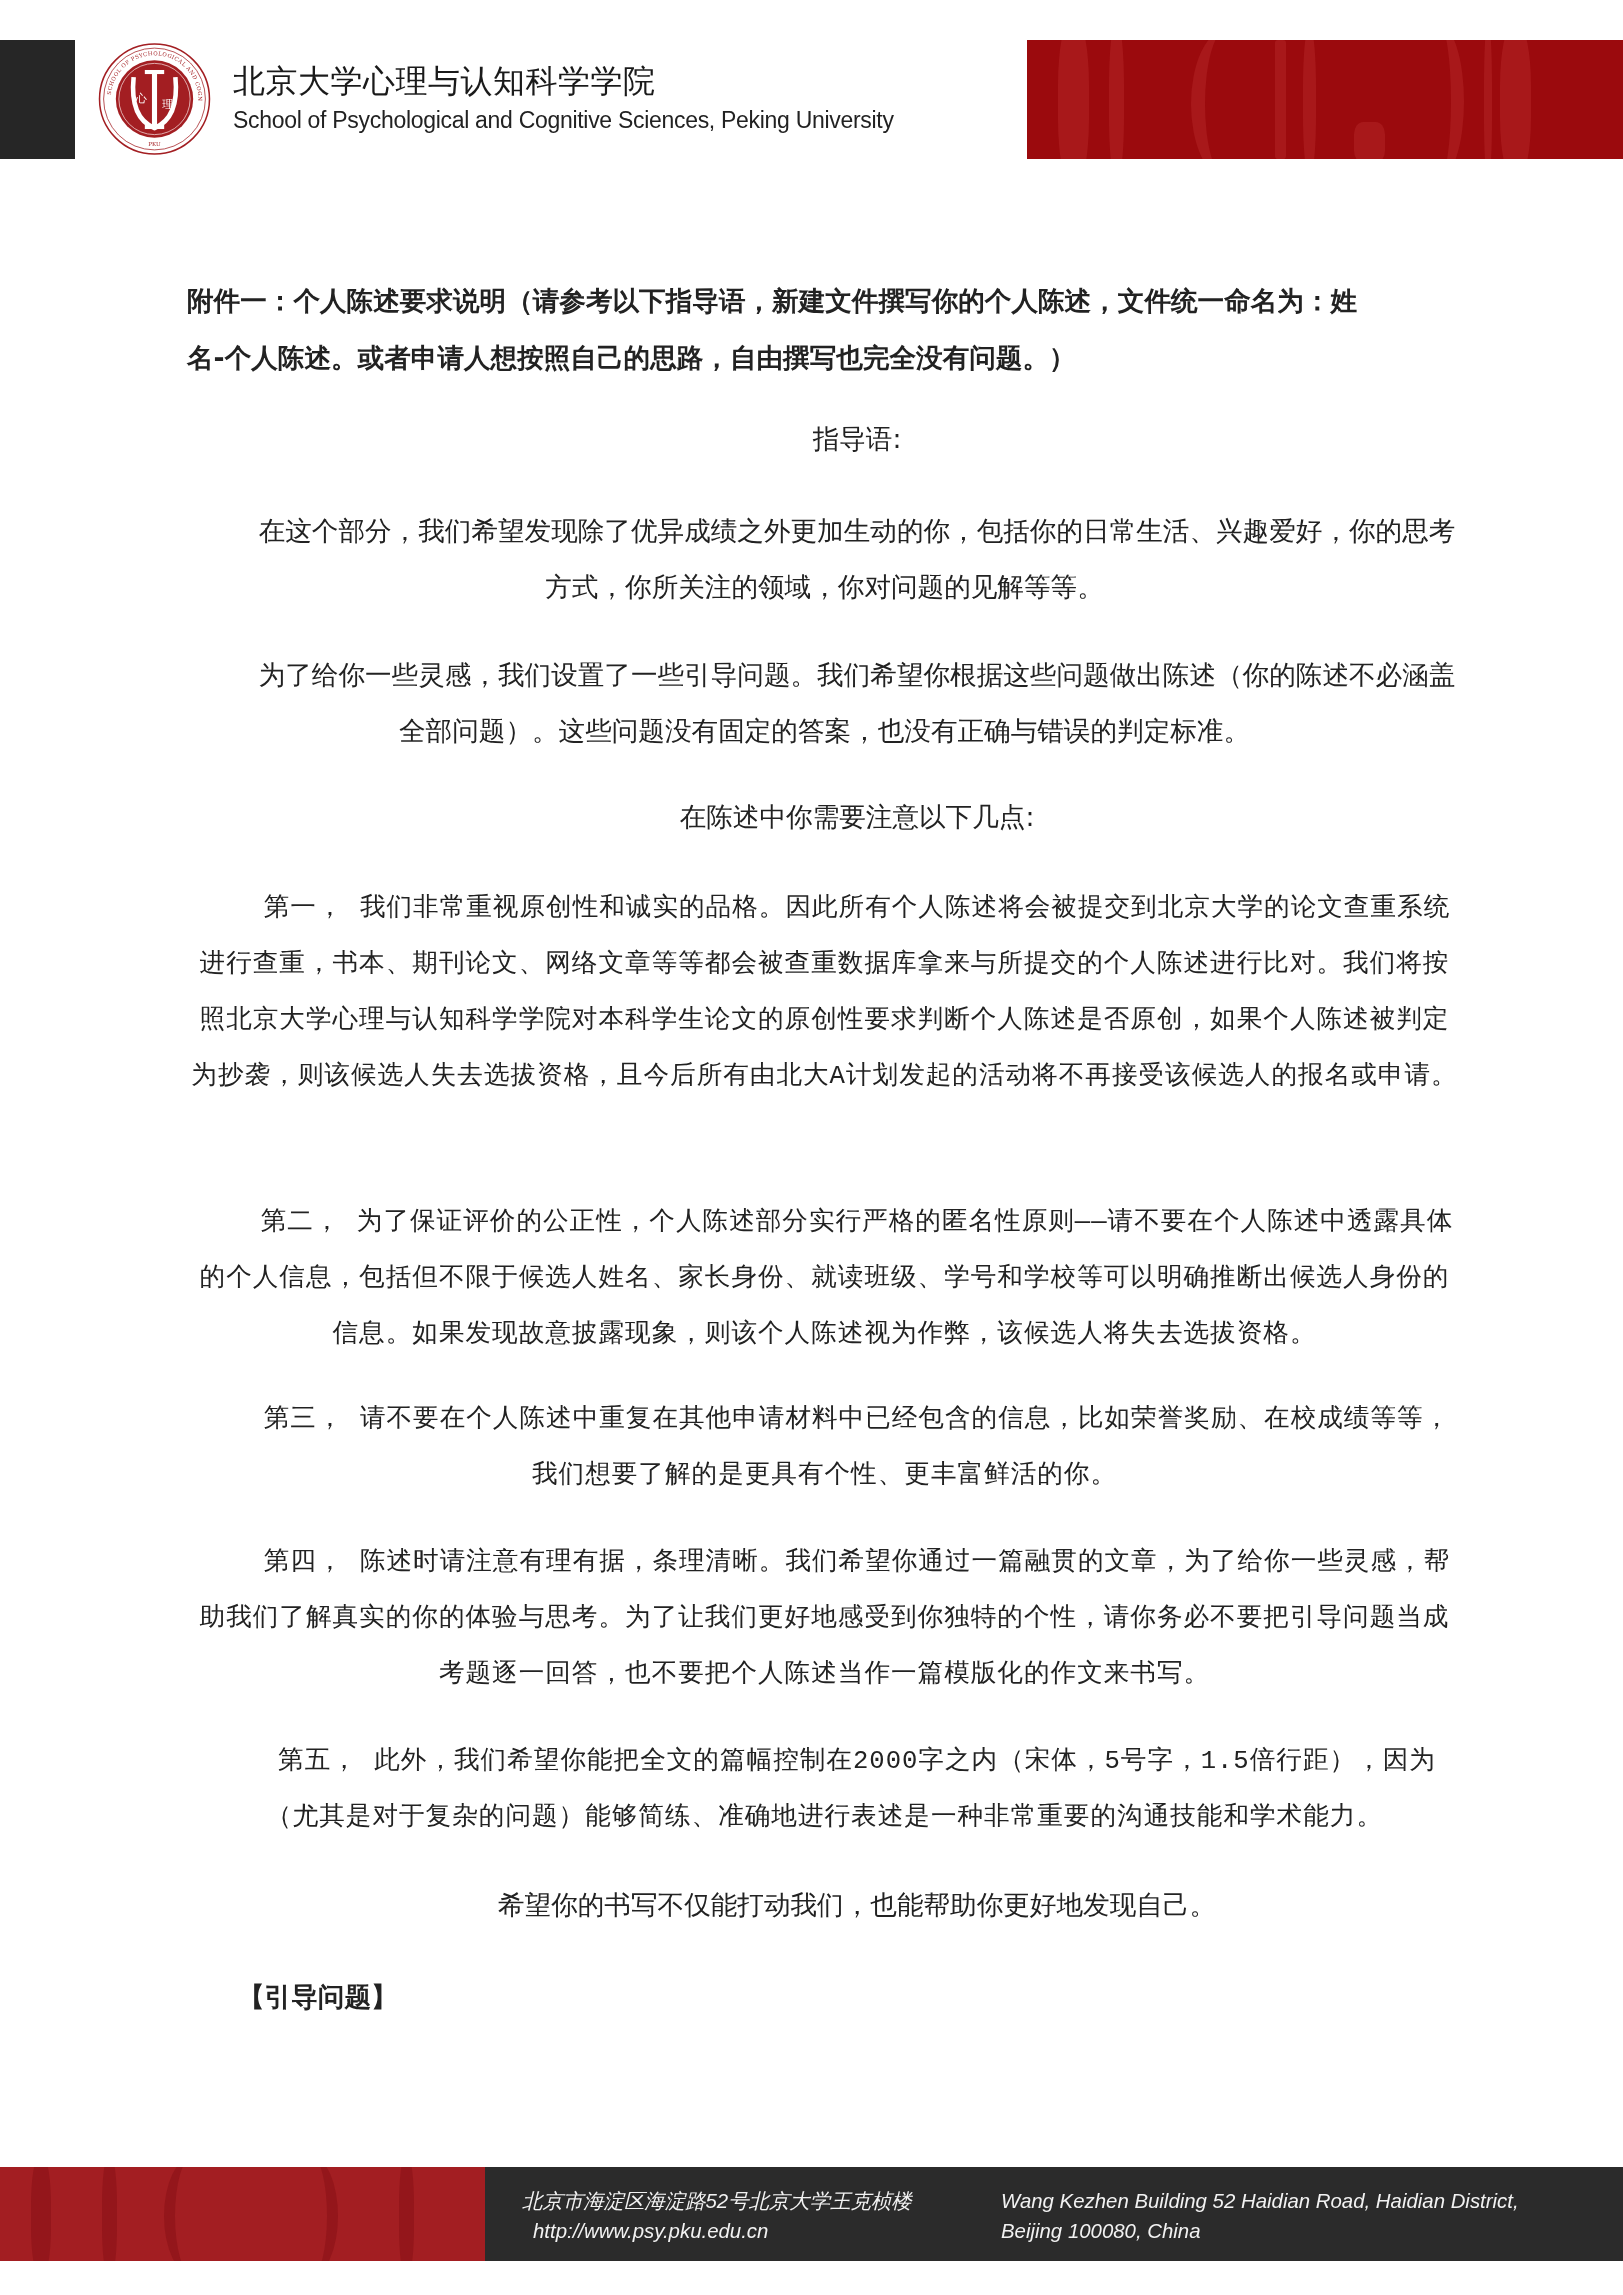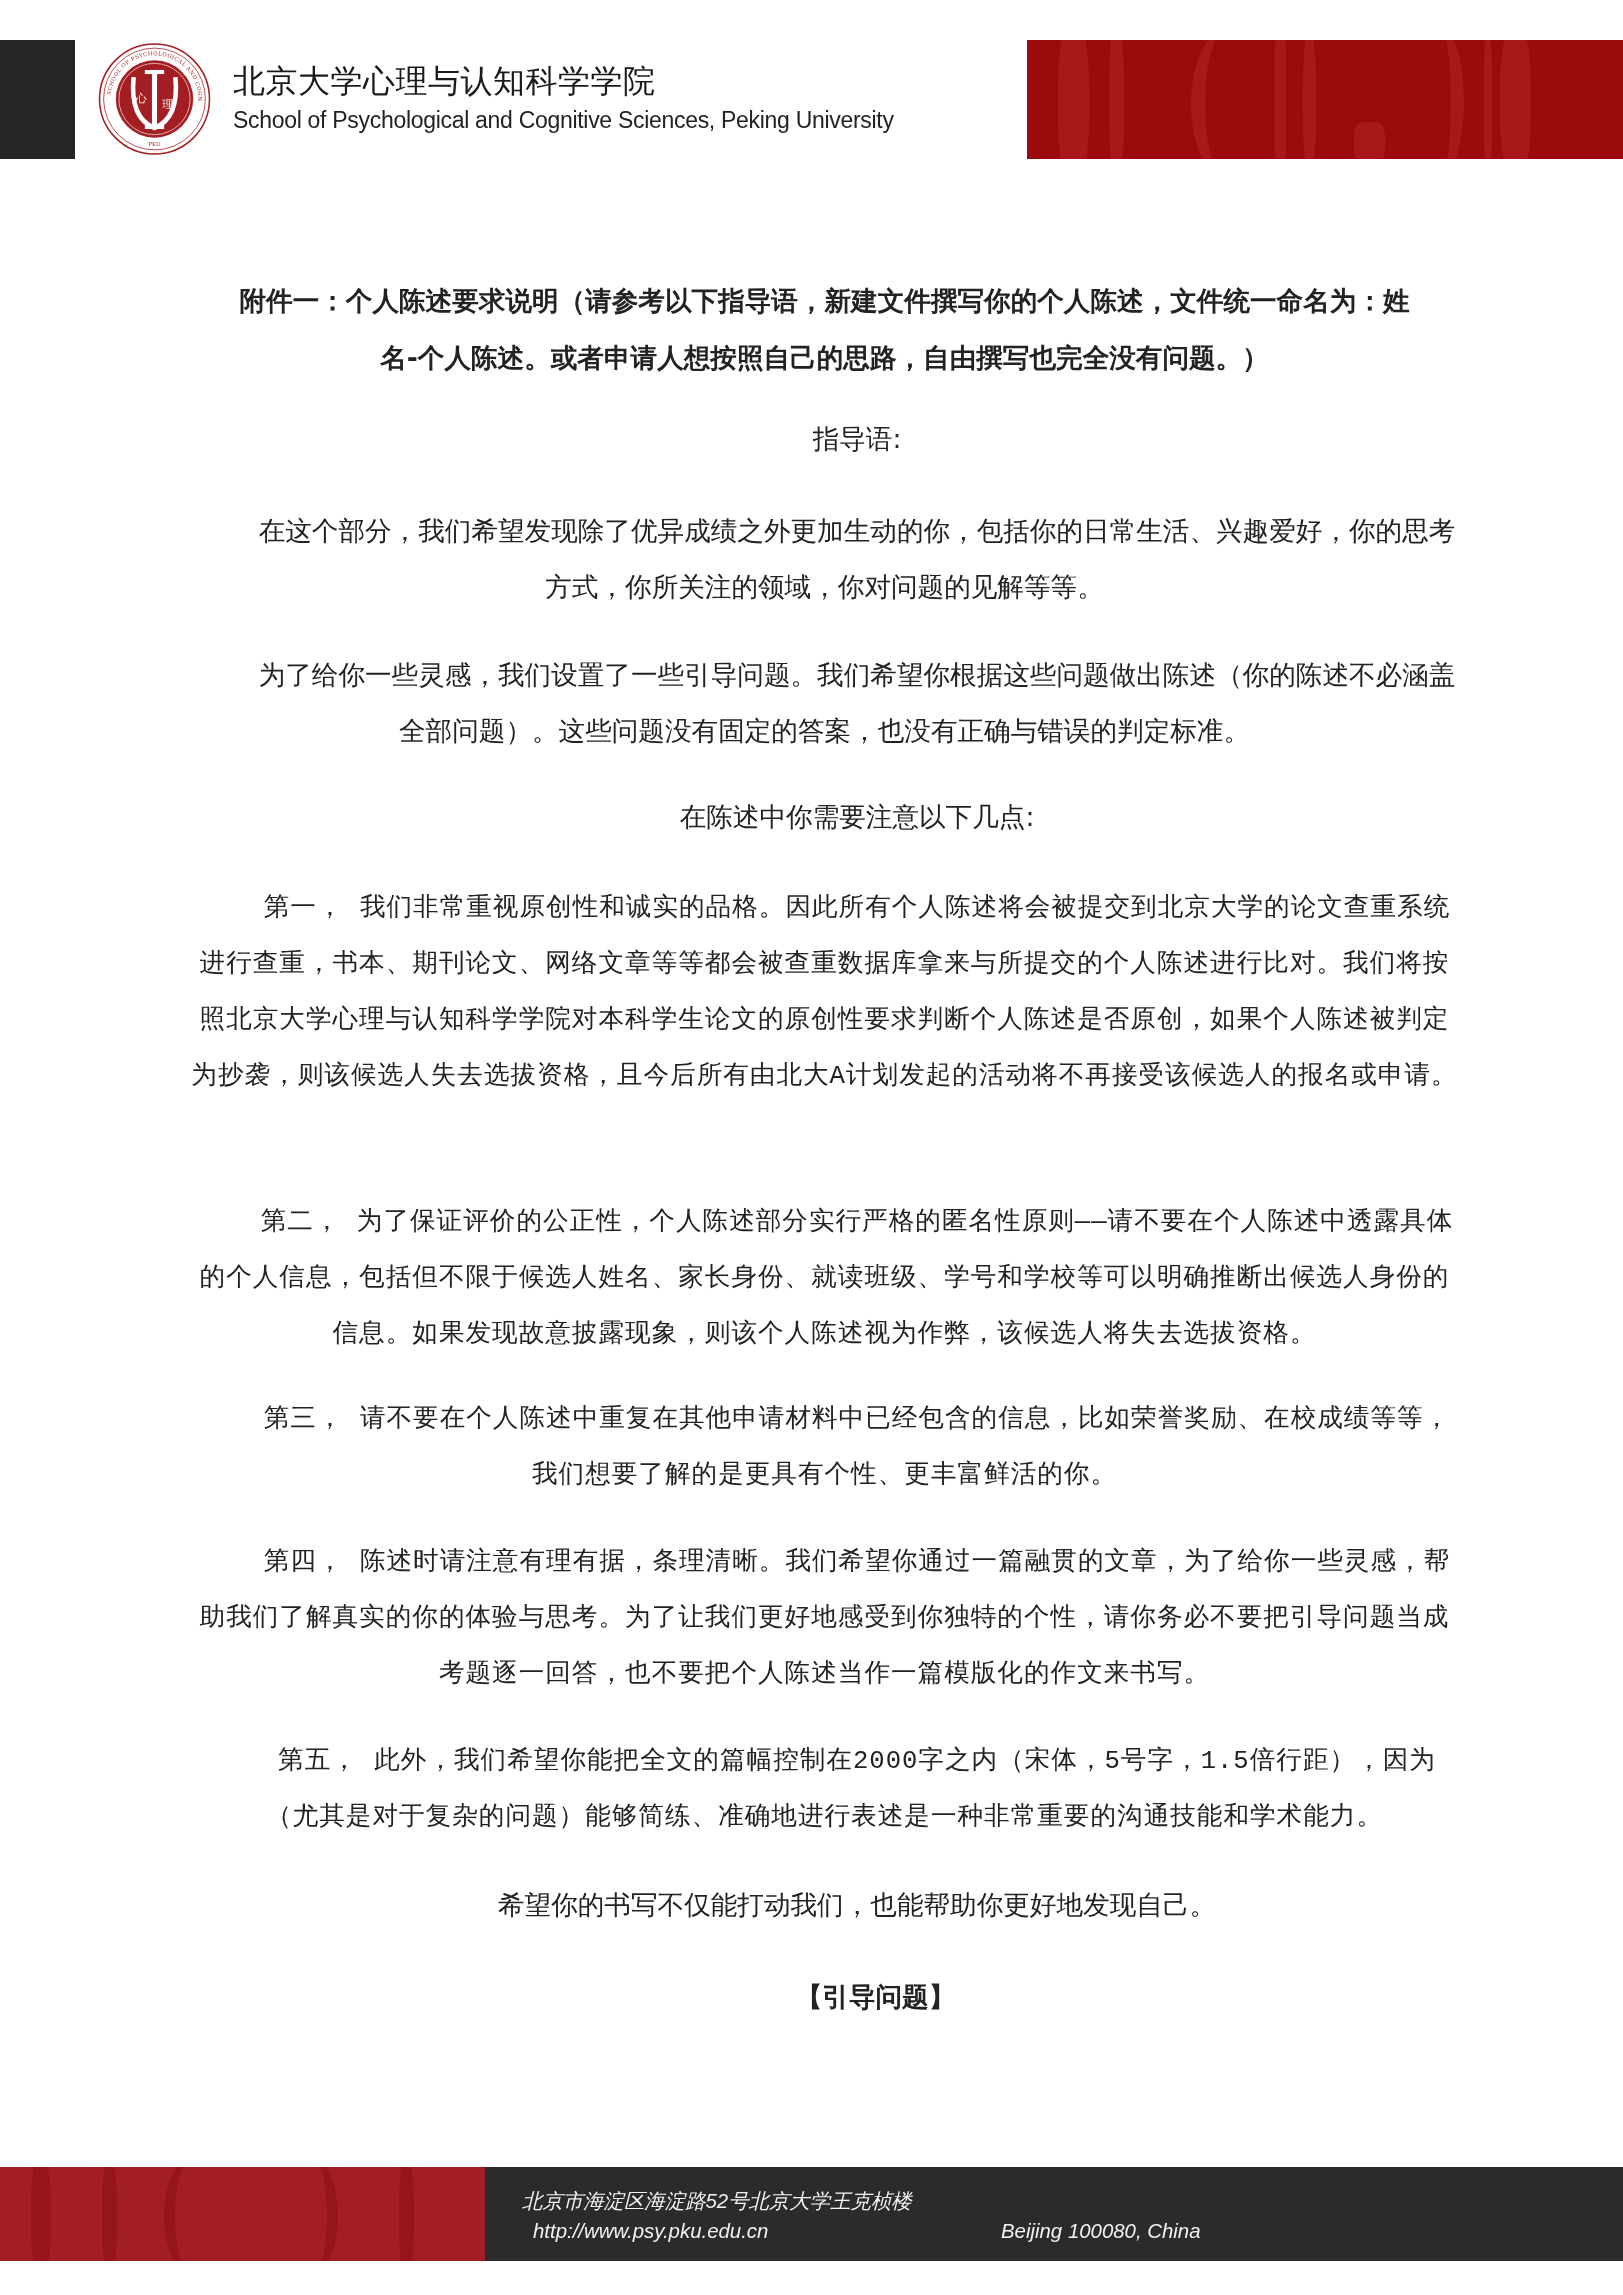--- a/index.html
+++ b/index.html
@@ -13,21 +13,21 @@
                   font-family:"DejaVu Sans",sans-serif; white-space:nowrap; }
   .hdr-title-en { position:absolute; left:233px; top:107px; font-size:23px; color:#222;
                   font-family:"Liberation Sans",sans-serif; white-space:nowrap; letter-spacing:-0.3px; }
   .hdr-red { position:absolute; left:1027px; top:40px; width:596px; height:119px; background:#9b0a0d; overflow:hidden; }
   .hdr-red .wm { position:absolute; background:rgba(200,60,60,0.28); border-radius:40%; }
 
   
   .doc { position:absolute; left:187px; top:0; width:1275px; }
   .p { position:absolute; left:0; width:1275px; font-size:26.6px; line-height:56px; color:#222; margin:0; }
   .p.indent { text-indent:65px;text-align:center; }
-  .p.bold { font-weight:bold;text-align:center; }
+  .p.bold { font-weight:bold; }
   .p.kai { font-family:Liberation Mono, monospace; font-size:25.6px; letter-spacing:1px; }
   .just { text-align:justify; }
 
   
   .ftr { position:absolute; left:0; top:2167px; width:1623px; height:94px; }
   .ftr-red { position:absolute; left:0; top:0; width:485px; height:94px; background:#a31e22; overflow:hidden; }
   .ftr-red .wm { position:absolute; background:rgba(120,10,15,0.35); border-radius:40%; }
   .ftr-dark { position:absolute; left:485px; top:0; width:1139px; height:94px; background:#2b2b2b; }
   .ftr-text { position:absolute; color:#f2f2f2; font-size:20.4px; line-height:31px; white-space:nowrap;
               font-family:"Liberation Sans",sans-serif;font-style:italic; }
@@ -94,15 +94,16 @@
   <div class="ftr-red">
     <div class="wm" style="left:31px;top:-10.2px;width:20.4px;height:118px;"></div>
     <div class="wm" style="left:102px;top:-10.2px;width:15.3px;height:118px;"></div>
     <div class="wm" style="left:164px;top:-10.2px;width:46px;height:118px;border-radius:50%;background:transparent;border-left:11.2px solid rgba(120,10,15,0.35);"></div>
     <div class="wm" style="left:286px;top:-10.2px;width:41px;height:118px;border-radius:50%;background:transparent;border-right:11.2px solid rgba(120,10,15,0.35);"></div>
     <div class="wm" style="left:399px;top:-10.2px;width:15.3px;height:118px;"></div>
   </div>
   <div class="ftr-dark"></div>
   <div class="ftr-text" style="left:522px;top:19.4px;">北京市海淀区海淀路52号北京大学王克桢楼</div>
   <div class="ftr-text" style="left:522px;top:49px;margin-left:11px;">http://www.psy.pku.edu.cn</div>
+  <div class="ftr-text" style="left:1001px;top:19.4px;">Wang Kezhen Building  52 Haidian Road, Haidian District,</div>
   <div class="ftr-text" style="left:1001px;top:49px;">Beijing 100080, China</div>
 </div>
 
 
 </body></html>

